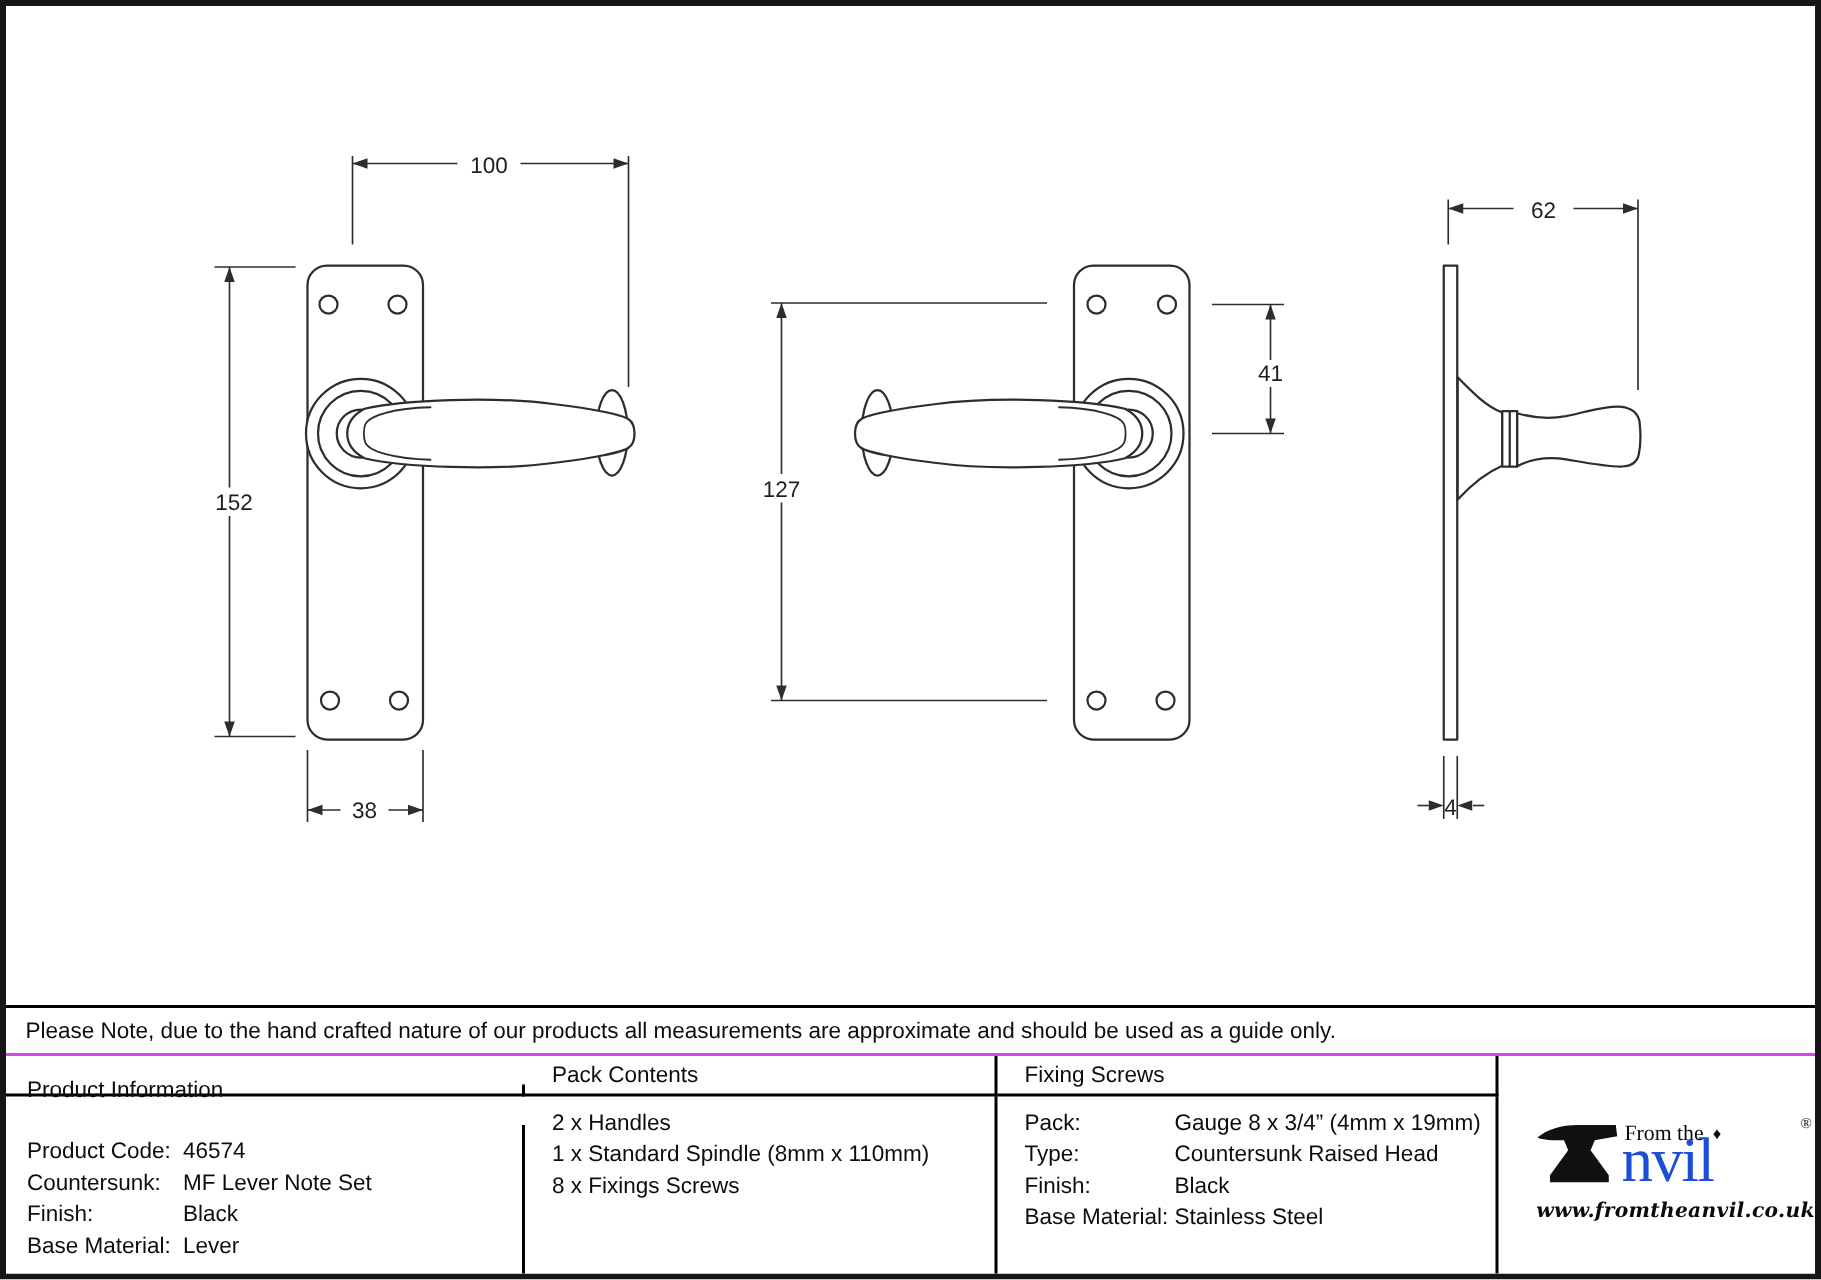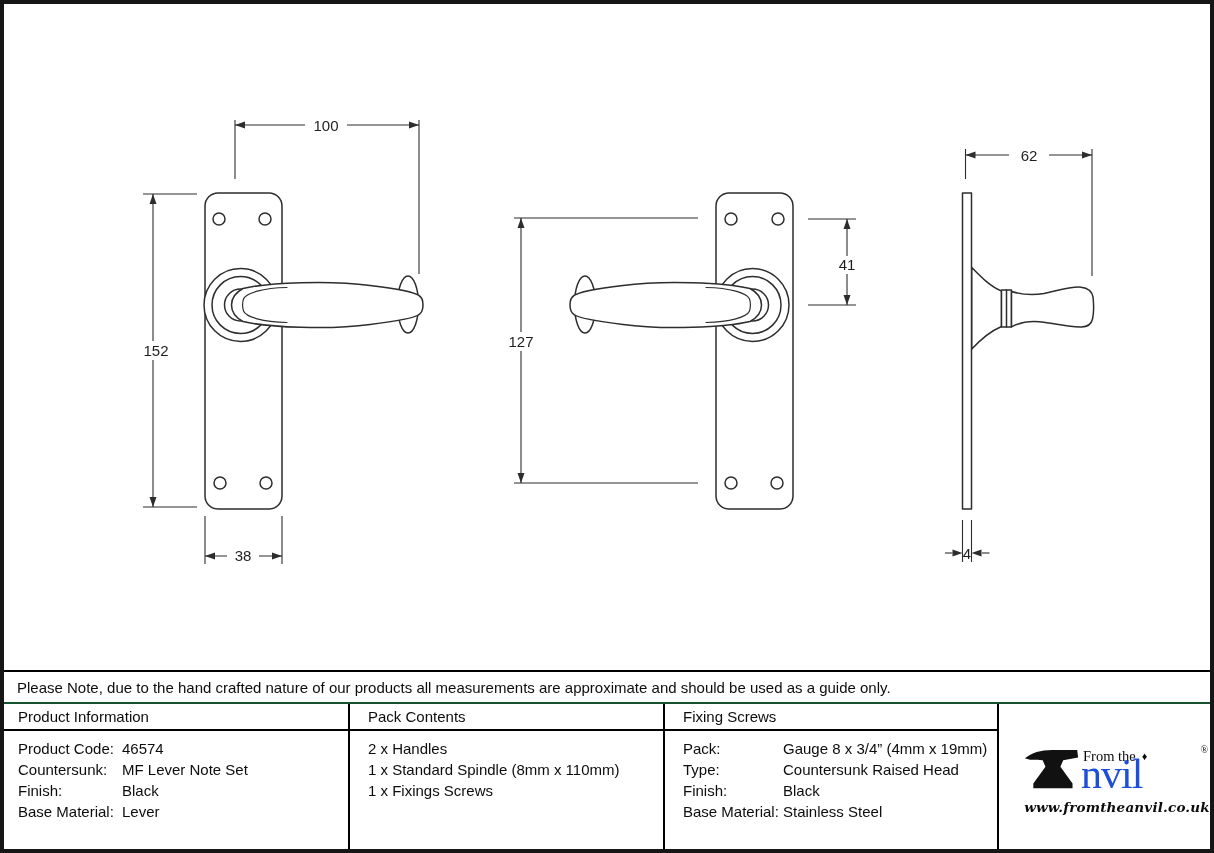--- a/index.html
+++ b/index.html
@@ -3,46 +3,46 @@
 <meta charset="utf-8">
 <style>
   * { margin:0; padding:0; box-sizing:border-box; }
   html,body { width:1214px; height:853px; background:#fff; }
   body { font-family:"Liberation Sans", sans-serif; color:#111; position:relative; }
 
   .sheet {
     position:absolute; inset:0; width:1214px; height:853px;
     border:4px solid #161616; background:#fff;
   }
-  .drawing-area { position:absolute; top:16px; left:0; width:1206px; height:666px; background:#fff; }
+  .drawing-area { position:absolute; top:0; left:0; width:1206px; height:666px; background:#fff; }
   .drawing-area svg { display:block; }
 
   .bottom-panel { position:absolute; left:0; bottom:0; width:1206px; }
 
   .note-row {
-    height:34px; border-top:2px solid #000; border-bottom:2px solid #14532d;
+    height:34px; border-top:2px solid #000; border-bottom:2px solid #d946ef;
     display:flex; align-items:center; padding-left:13px; font-size:15px; color:#0d0d0d;
     background:#fff;
   }
 
   .info-grid {
     display:grid;
     grid-template-columns:346px 315px 334px 1fr;
     grid-template-rows:27px 118px;
     background:#fff;
   }
   .hcell {
     border-right:2px solid #000; border-bottom:2px solid #000;
     display:flex; align-items:center; font-size:15px; color:#0d0d0d;
   }
   .bcell {
     border-right:2px solid #000;
     padding-top:7px; font-size:15px; color:#0d0d0d;
   }
-  .pad-a { padding-left:14px; }
+  .pad-a { padding-left:14px;margin-top:19px; }
   .pad-b { padding-left:18px; }
   .spec-line { line-height:21px; white-space:nowrap; }
   .lbl { display:inline-block; }
   .lbl-product { width:104px; }
   .lbl-screws  { width:100px; }
 
   .logo-cell {
     grid-row:1 / 3; grid-column:4 / 5;
     display:flex; align-items:center; justify-content:flex-end;
   }
@@ -217,21 +217,21 @@
           <span class="lbl lbl-product">Finish:</span><span>Black</span>
         </div>
         <div class="spec-line">
           <span class="lbl lbl-product">Base Material:</span><span>Lever</span>
         </div>
       </div>
 
       <div class="bcell pad-b">
         <div class="spec-line">2 x Handles</div>
         <div class="spec-line">1 x Standard Spindle (8mm x 110mm)</div>
-        <div class="spec-line">1 x Fixings Screws</div>
+        <div class="spec-line">8 x Fixings Screws</div>
       </div>
 
       <div class="bcell pad-b">
         <div class="spec-line">
           <span class="lbl lbl-screws">Pack:</span><span>Gauge 8 x 3/4” (4mm x 19mm)</span>
         </div>
         <div class="spec-line">
           <span class="lbl lbl-screws">Type:</span><span>Countersunk Raised Head</span>
         </div>
         <div class="spec-line">

